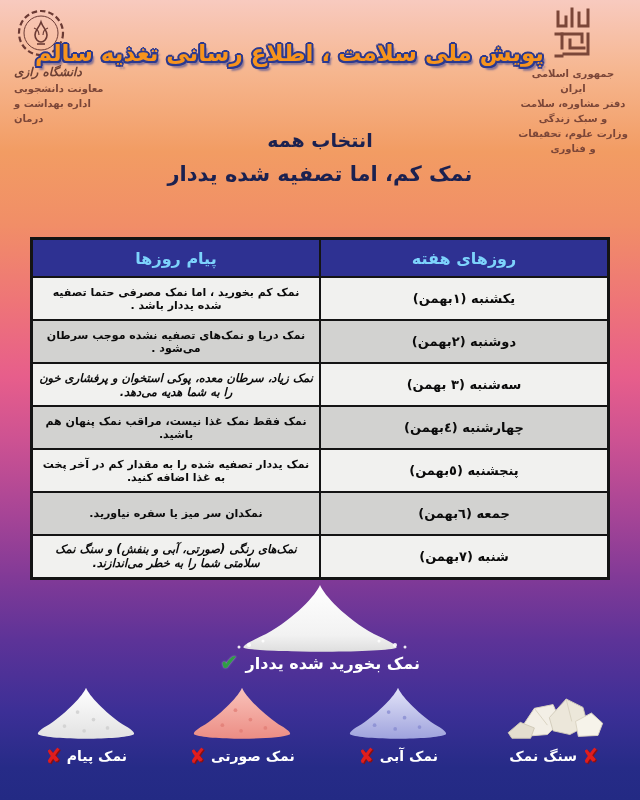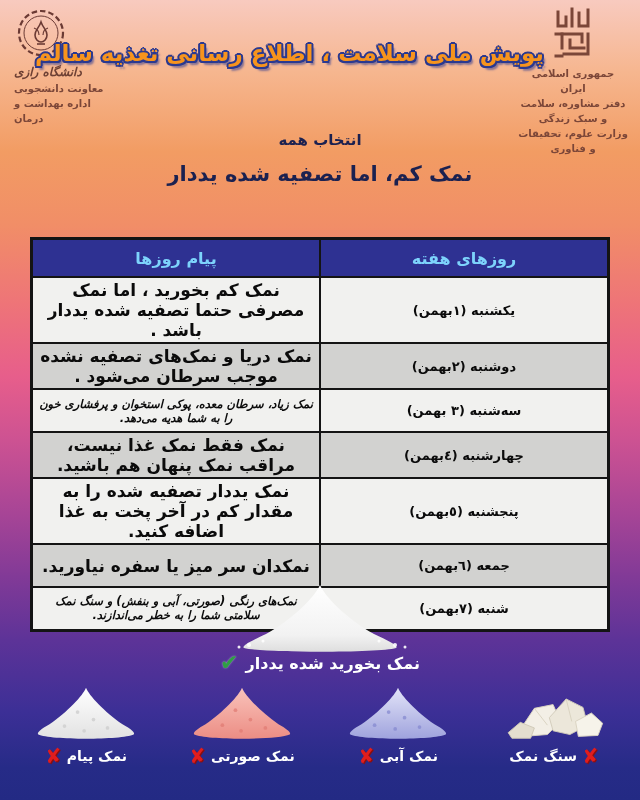--- a/index.html
+++ b/index.html
@@ -19,31 +19,31 @@
   .main-title{
     position:absolute;top:40px;left:96px;right:96px;text-align:center;white-space:nowrap;
     font-size:23px;font-weight:bold;color:#f7941d;letter-spacing:-0.5px;
     text-shadow:
       -2px 0 0 #2b3990, 2px 0 0 #2b3990, 0 -2px 0 #2b3990, 0 2px 0 #2b3990,
       -1.5px -1.5px 0 #2b3990, 1.5px -1.5px 0 #2b3990, -1.5px 1.5px 0 #2b3990,
       1.5px 1.5px 0 #2b3990, 3px 4px 2px rgba(43,57,144,.55);
   }
   
   .subtitle{position:absolute;top:124px;left:0;right:0;text-align:center;color:#1b2150;}
-  .subtitle .l1{font-size:15px;font-weight:bold;line-height:32px;}
+  .subtitle .l1{font-size:19px;font-weight:bold;line-height:32px;}
   .subtitle .l2{font-size:21px;font-weight:bold;line-height:36px;}
   
   table.week{
     position:absolute;top:237px;right:30px;width:580px;border-collapse:collapse;
     table-layout:fixed;background:#f1f1ef;border:3px solid #141414;
   }
   table.week td,table.week th{border:2px solid #141414;padding:2px 6px;text-align:center;vertical-align:middle;}
   th.hd{background:#2e3192;color:#7dd3fc;font-size:16px;font-weight:bold;height:32px;}
   td.day{width:118px;font-size:13px;font-weight:bold;color:#0b0b0b;}
-  td.msg{font-size:17px;font-weight:bold;color:#0b0b0b;}
+  td.msg{font-size:11px;font-weight:bold;color:#0b0b0b;}
   tbody tr{height:43px;}
   tbody tr:nth-child(odd) td{background:#f1f1ef;}
   tbody tr:nth-child(even) td{background:#d2d2d0;}
   tbody tr:nth-child(3) td.msg, tbody tr:nth-child(7) td.msg{font-size:11.5px;font-style:italic;}
   
   .big-pile{position:absolute;top:581px;left:50%;transform:translateX(-50%);}
   .check-row{position:absolute;top:652px;left:0;right:0;display:flex;direction:rtl;justify-content:center;align-items:center;gap:7px;}
   .check-row .lbl{color:#ffffff;font-size:16px;font-weight:bold;}
   .check-row .chk{color:#2f9e44;font-size:22px;font-weight:bold;line-height:1;text-shadow:0 0 2px rgba(255,255,255,.55);}
   

